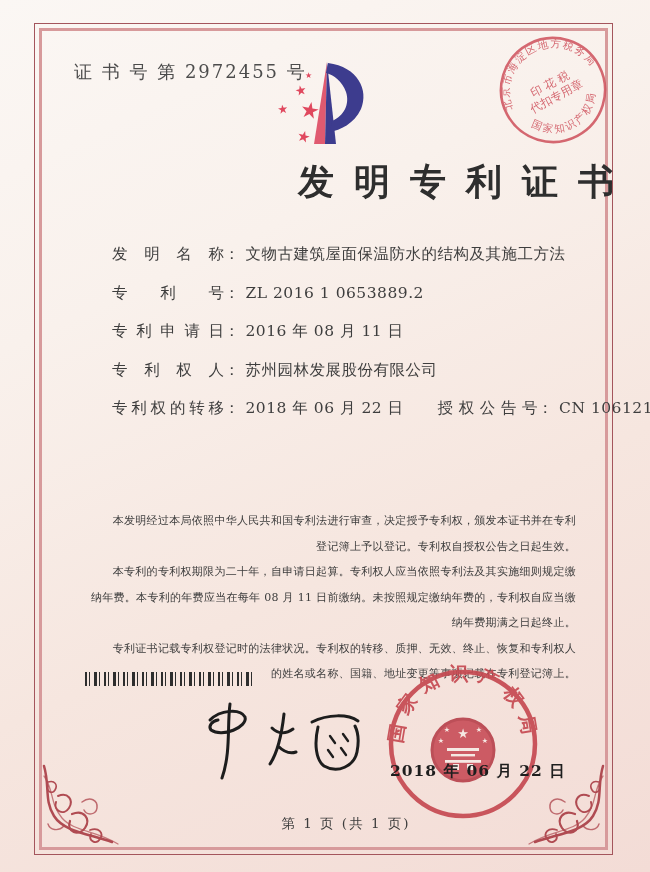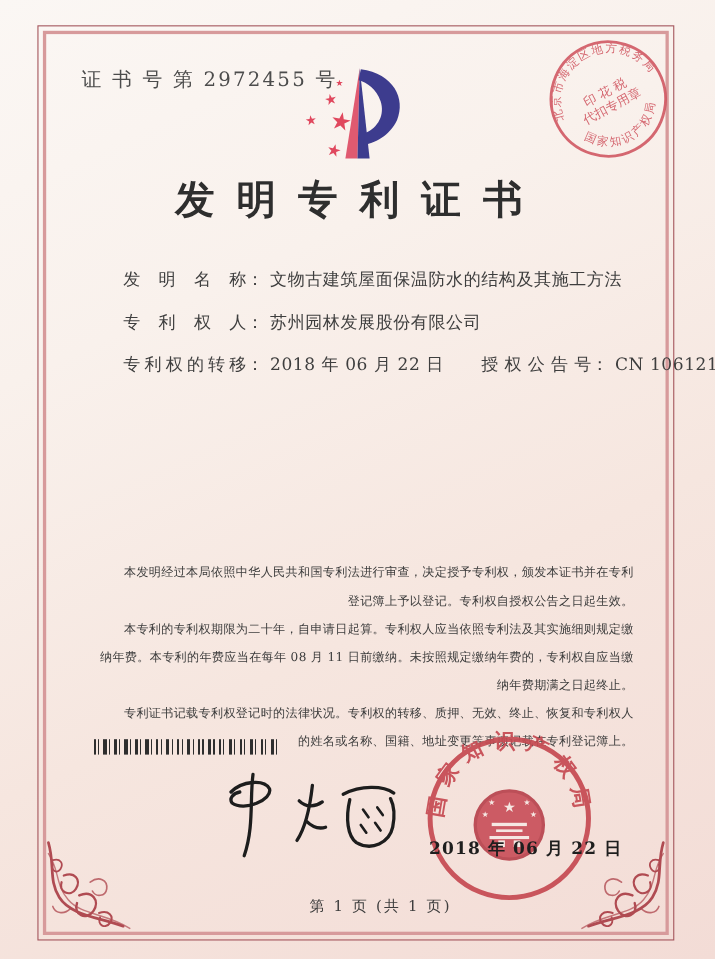--- a/index.html
+++ b/index.html
@@ -12,21 +12,21 @@
                border:1.5px solid #a4555c;}
   .frame-inner{position:absolute;left:4px;top:4px;right:4px;bottom:4px;
                border:3px solid #d79a9b;}
   .content{position:absolute;left:0;top:0;width:650px;height:872px;}
 
   .cert-no{position:absolute;left:74px;top:60px;font-size:18px;letter-spacing:2px;
            color:#4c4c4c;}
   .logo{position:absolute;left:268px;top:50px;width:138px;height:108px;}
   .tax-stamp{position:absolute;left:493px;top:30px;width:120px;height:120px;
              transform:rotate(-28deg);opacity:.88;}
-  .title{position:absolute;left:0;top:158px;width:634px;text-align:center;
+  .title{position:absolute;left:0;top:158px;width:634px;text-align:right;
          font-size:36px;font-weight:bold;color:#2e2e2e;letter-spacing:20px;text-indent:20px;}
 
   .fields{position:absolute;left:82px;top:242px;width:505px;}
   .field-row{margin-bottom:13.5px;font-size:15.5px;color:#3e3e3e;line-height:25px;
              white-space:nowrap;}
   .flabel{display:inline-block;width:112px;text-align:justify;text-align-last:justify;
           vertical-align:top;margin-left:30px;}
   .fcolon{display:inline-block;margin-right:6px;}
   .fvalue{letter-spacing:.5px;}
   .fsecond{margin-left:34px;}
@@ -122,20 +122,26 @@
       </text>
     </svg>
 
     <div class="title">发明专利证书</div>
 
     <div class="fields">
       <div class="field-row">
         <span class="flabel">发明名称</span><span class="fcolon">：</span><span class="fvalue">文物古建筑屋面保温防水的结构及其施工方法</span>
       </div>
       <div class="field-row">
+        <span class="flabel">专利号</span><span class="fcolon">：</span><span class="fvalue">ZL 2016 1 0653889.2</span>
+      </div>
+      <div class="field-row">
+        <span class="flabel">专利申请日</span><span class="fcolon">：</span><span class="fvalue">2016 年 08 月 11 日</span>
+      </div>
+      <div class="field-row">
         <span class="flabel">专利权人</span><span class="fcolon">：</span><span class="fvalue">苏州园林发展股份有限公司</span>
       </div>
       <div class="field-row">
         <span class="flabel">专利权的转移</span><span class="fcolon">：</span><span class="fvalue">2018 年 06 月 22 日</span><span class="fsecond"><span class="flabel2">授权公告号</span><span class="fcolon">：</span><span class="fvalue">CN 106121140 B</span></span>
       </div>
     </div>
 
     <div class="paras">
       <p>本发明经过本局依照中华人民共和国专利法进行审查，决定授予专利权，颁发本证书并在专利登记簿上予以登记。专利权自授权公告之日起生效。</p>
       <p>本专利的专利权期限为二十年，自申请日起算。专利权人应当依照专利法及其实施细则规定缴纳年费。本专利的年费应当在每年 08 月 11 日前缴纳。未按照规定缴纳年费的，专利权自应当缴纳年费期满之日起终止。</p>

